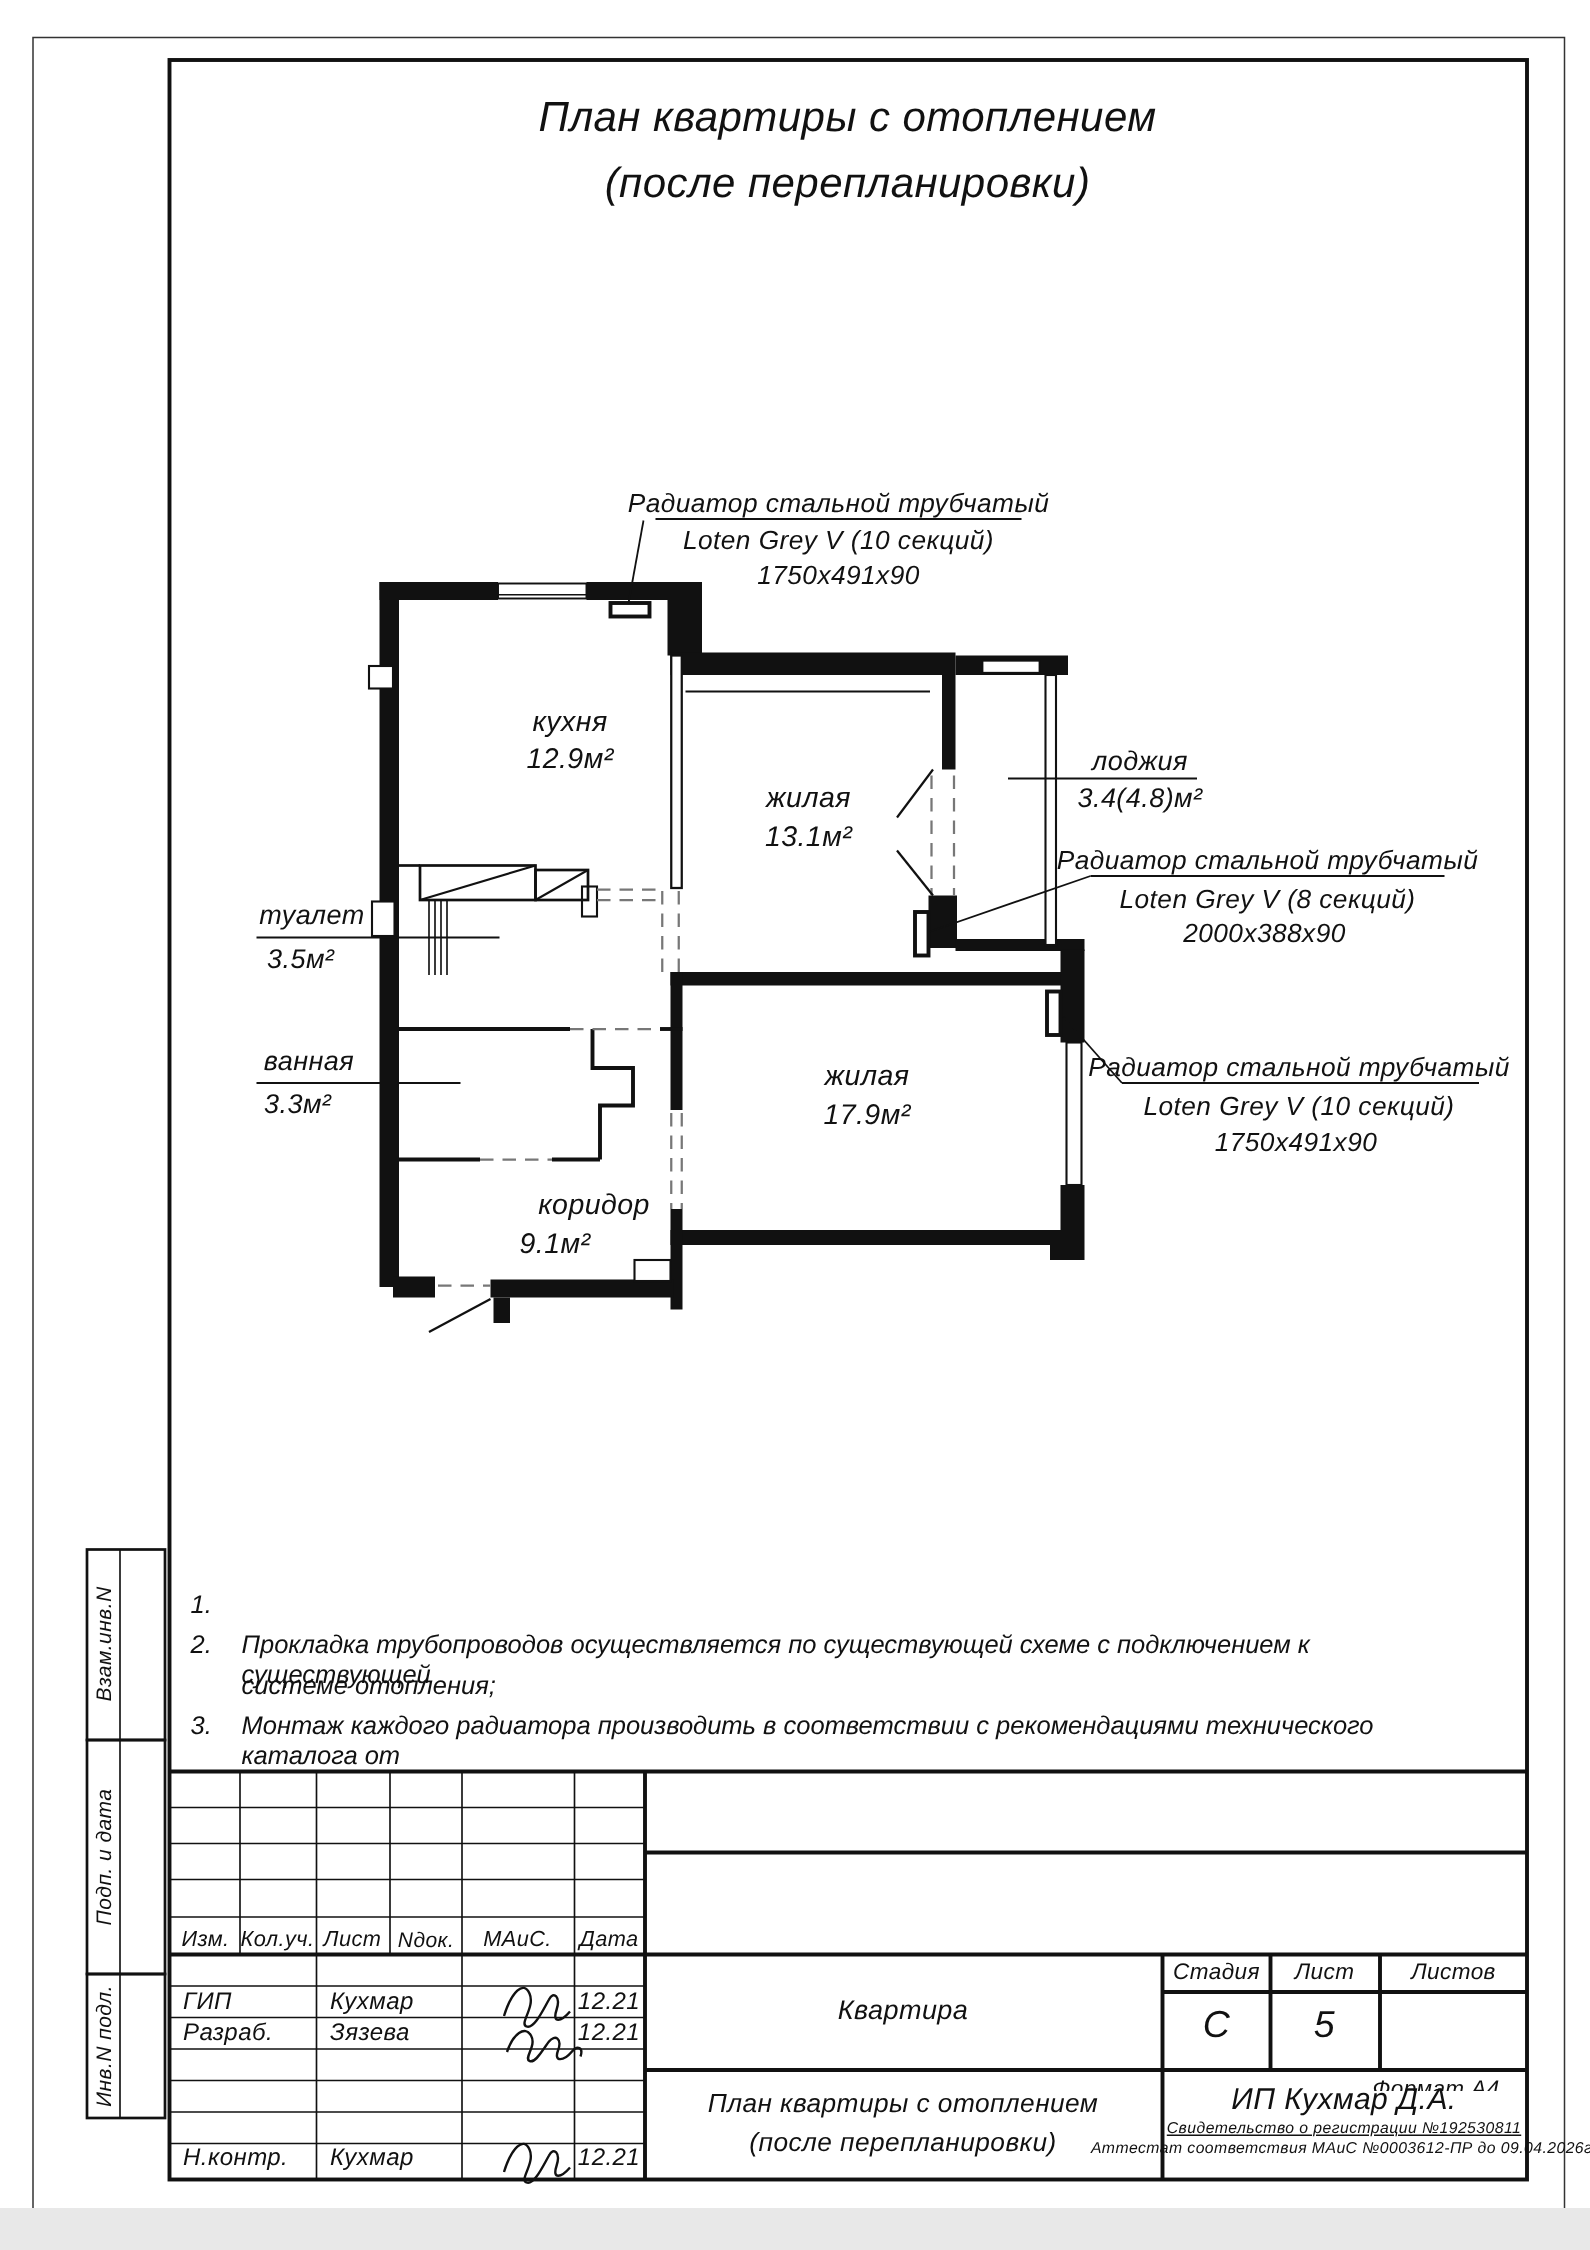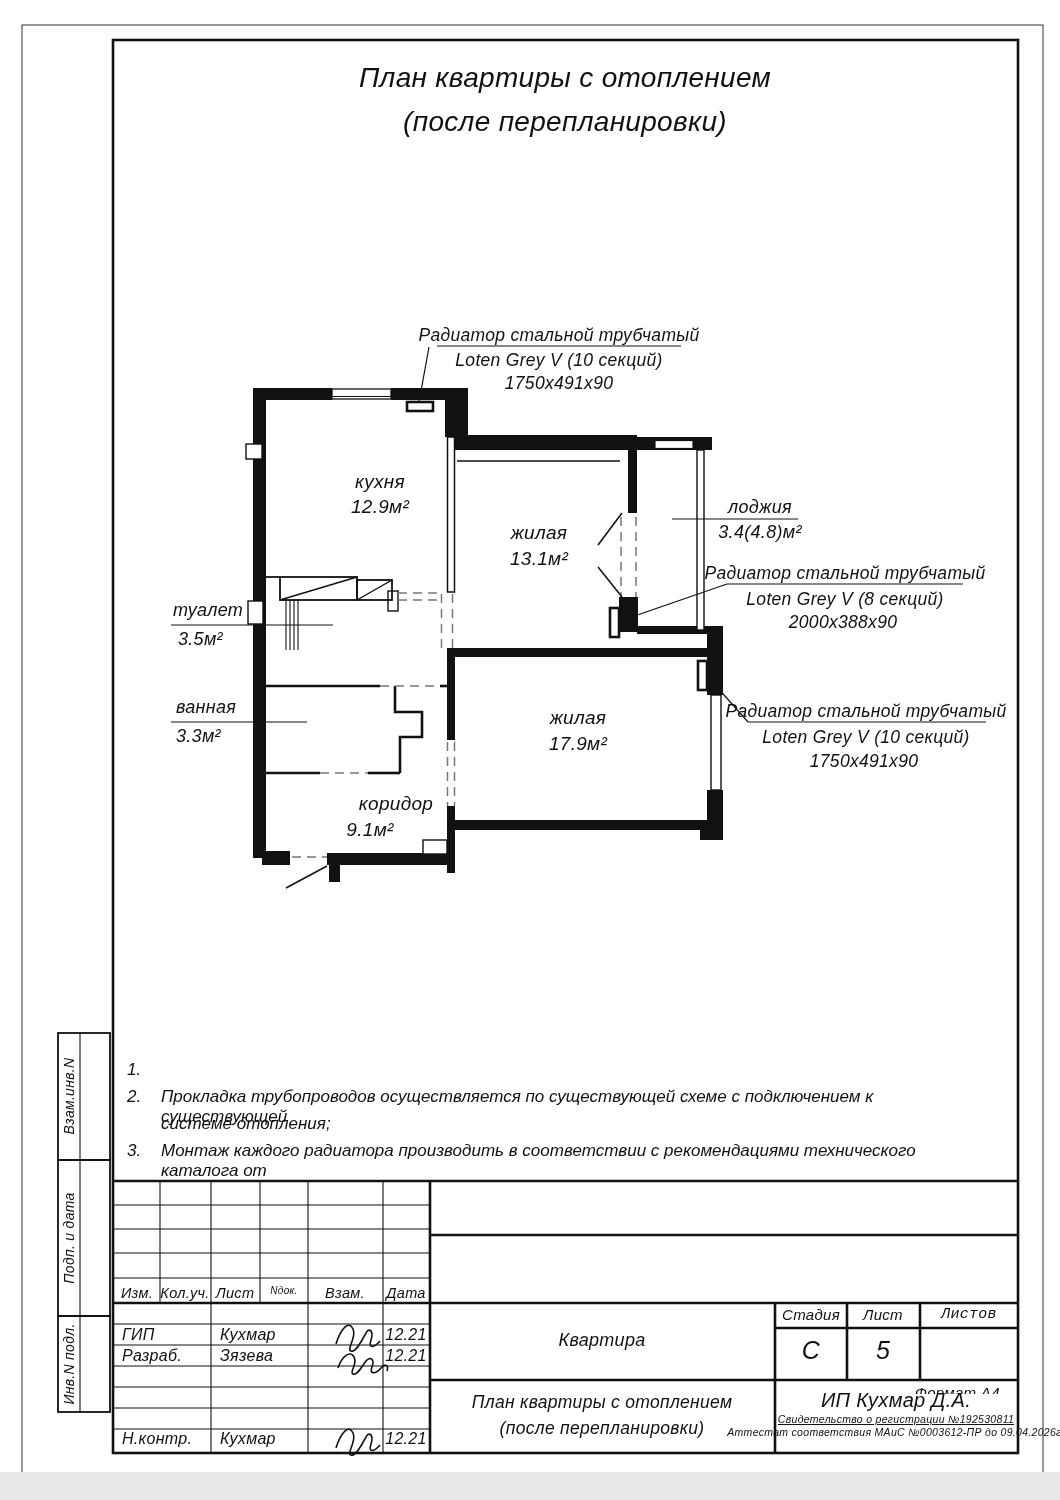--- a/index.html
+++ b/index.html
@@ -232,42 +232,42 @@
     </div>
     <div class="noterow" style="left:7px;top:84px;font-size:17px;position:absolute;width:870px;">
       <span class="num">3.</span>
       <span>Монтаж каждого радиатора производить в соответствии с рекомендациями технического каталога от</span>
     </div>
   </div>
 
   <div class="t c" style="left:137px;top:1285px;font-size:14.5px;">Изм.</div>
   <div class="t c" style="left:185px;top:1285px;font-size:14.5px;">Кол.уч.</div>
   <div class="t c" style="left:235px;top:1285px;font-size:14.5px;">Лист</div>
-  <div class="t c" style="left:284px;top:1285px;font-size:10px;text-align:center;">Nдок.</div>
-  <div class="t c" style="left:345px;top:1285px;font-size:14.5px;">Взам.</div>
+  <div class="t c" style="left:284px;top:1285px;font-size:14px;text-align:center;">Nдок.</div>
+  <div class="t c" style="left:345px;top:1285px;font-size:14.5px;">МАиС.</div>
   <div class="t c" style="left:406px;top:1285px;font-size:14.5px;">Дата</div>
 
   <div class="t" style="left:122px;top:1326px;font-size:16px;">ГИП</div>
   <div class="t" style="left:220px;top:1326px;font-size:16px;">Кухмар</div>
   <div class="t c" style="left:406px;top:1326px;font-size:16px;">12.21</div>
 
   <div class="t" style="left:122px;top:1347px;font-size:16px;">Разраб.</div>
   <div class="t" style="left:220px;top:1347px;font-size:16px;">Зязева</div>
   <div class="t c" style="left:406px;top:1347px;font-size:16px;">12.21</div>
 
   <div class="t" style="left:122px;top:1430px;font-size:16px;">Н.контр.</div>
   <div class="t" style="left:220px;top:1430px;font-size:16px;">Кухмар</div>
   <div class="t c" style="left:406px;top:1430px;font-size:16px;">12.21</div>
 
 
   <div class="t c" style="left:602px;top:1330px;font-size:18px;">Квартира</div>
 
   <div class="t c" style="left:811px;top:1306px;font-size:15px;">Стадия</div>
   <div class="t c" style="left:883px;top:1306px;font-size:15px;">Лист</div>
-  <div class="t c" style="left:969px;top:1306px;font-size:15px;font-family:Liberation Mono, monospace;">Листов</div>
+  <div class="t c" style="left:969px;top:1306px;font-size:15px;">Листов</div>
 
   <div class="t c" style="left:811px;top:1336px;font-size:25px;">С</div>
   <div class="t c" style="left:883px;top:1336px;font-size:25px;">5</div>
 
   <div class="t c" style="left:602px;top:1392px;font-size:17.5px;">План квартиры с отоплением</div>
   <div class="t c" style="left:602px;top:1418px;font-size:17.5px;">(после перепланировки)</div>
 
   <div class="t c" style="left:896px;top:1389px;font-size:20px;">ИП Кухмар Д.А.</div>
   <div class="t c" style="left:896px;top:1413px;font-size:10.5px;text-decoration:underline;">Свидетельство о регистрации №192530811</div>
   <div class="t c" style="left:896px;top:1426px;font-size:10.5px;">Аттестат соответствия МАиС №0003612-ПР до 09.04.2026г.</div>

